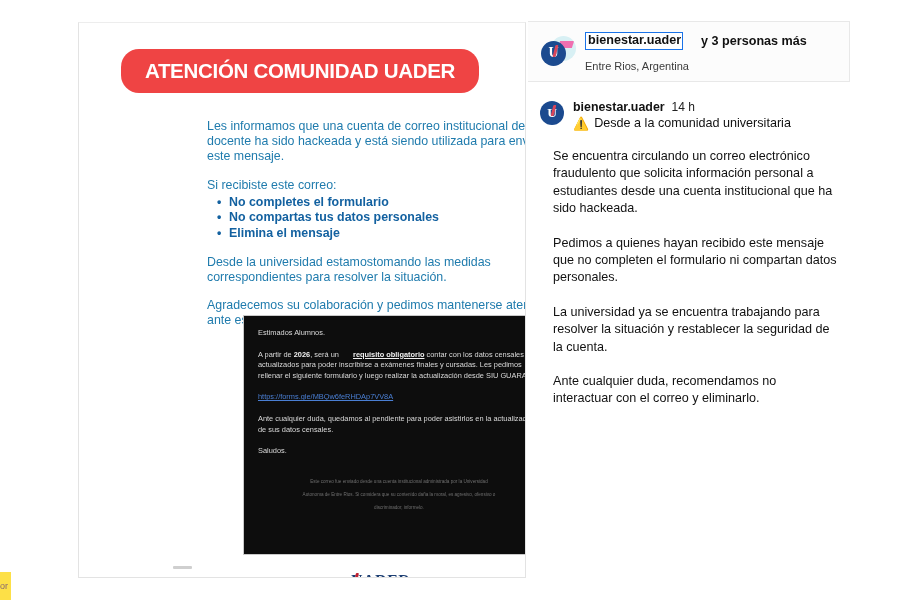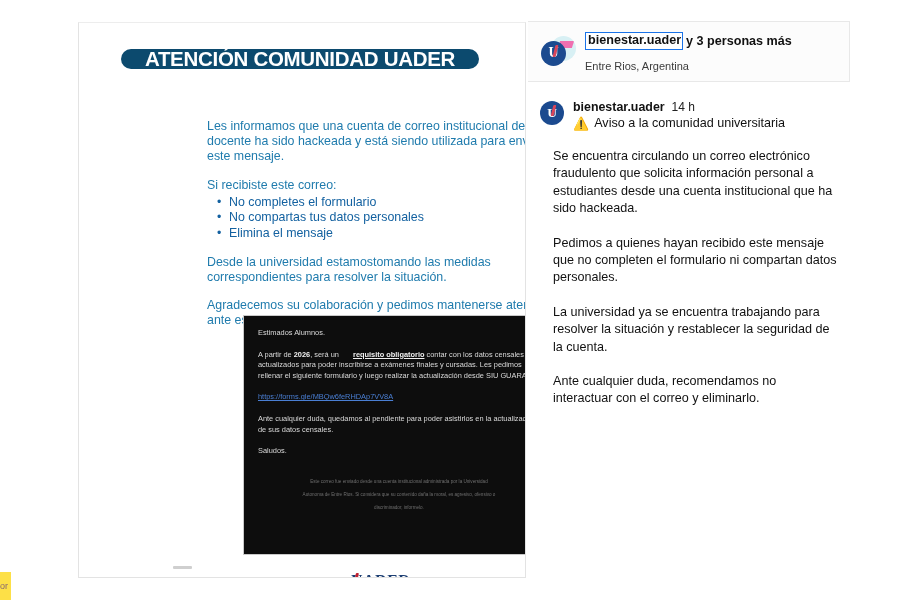--- a/index.html
+++ b/index.html
@@ -27,22 +27,22 @@
     border-top: 1px solid #ededed;
     box-sizing: border-box;
     overflow: hidden;
   }
 
   .banner {
     position: absolute;
     left: 42px;
     top: 26px;
     width: 358px;
-    height: 20px;
-    background: #0c4a6e;
+    height: 44px;
+    background: #ef4444;
     border-radius: 18px;
     display: flex;
     align-items: center;
     justify-content: center;
   }
   .banner-text {
     color: #ffffff;
     font-size: 20.5px;
     font-weight: bold;
     letter-spacing: -0.3px;
@@ -63,21 +63,21 @@
     color: #1f7bad;
   }
   .doc-p.tight { margin-bottom: 2px; }
 
   .doc-list {
     margin: 0 0 13px 0;
     padding-left: 22px;
     list-style: none;
   }
   .doc-list li {
-    font-weight: normal;
+    font-weight: bold;
     color: #1361a0;
     font-size: 12.4px;
     line-height: 15.6px;
     position: relative;
   }
   .doc-list li::before {
     content: "•";
     position: absolute;
     left: -12px;
     top: 0;
@@ -251,21 +251,21 @@
   }
   .name-highlight {
     border: 1.6px solid #1a73e8;
     padding: 0px 1px 1px 2px;
     font-weight: bold;
     color: #111111;
     line-height: 15px;
     background: #ffffff;
   }
   .header-suffix {
-    margin-left: 3px;
+    margin-left: 18px;
     font-weight: bold;
     color: #111111;
   }
   .header-line2 {
     margin-top: 10px;
     font-size: 11px;
     color: #3c3c3c;
   }
 
   .post-body {
@@ -429,21 +429,21 @@
           <span>U</span>
           <span class="slash"></span>
         </div>
       <div class="post-head-col">
         <div class="post-name-line">
           <span class="post-username">bienestar.uader</span>
           <span class="post-time">14 h</span>
         </div>
         <div class="post-subject-line">
           <span class="warn-icon">⚠️</span>
-          <span>Aviso a la comunidad universitaria</span>
+          <span>Desde a la comunidad universitaria</span>
         </div>
       </div>
     </div>
 
     <div class="post-paras">
       <p>Se encuentra circulando un correo electrónico fraudulento que solicita información personal a estudiantes desde una cuenta institucional que ha sido hackeada.</p>
       <p>Pedimos a quienes hayan recibido este mensaje que no completen el formulario ni compartan datos personales.</p>
       <p>La universidad ya se encuentra trabajando para resolver la situación y restablecer la seguridad de la cuenta.</p>
       <p>Ante cualquier duda, recomendamos no interactuar con el correo y eliminarlo.</p>
     </div>

